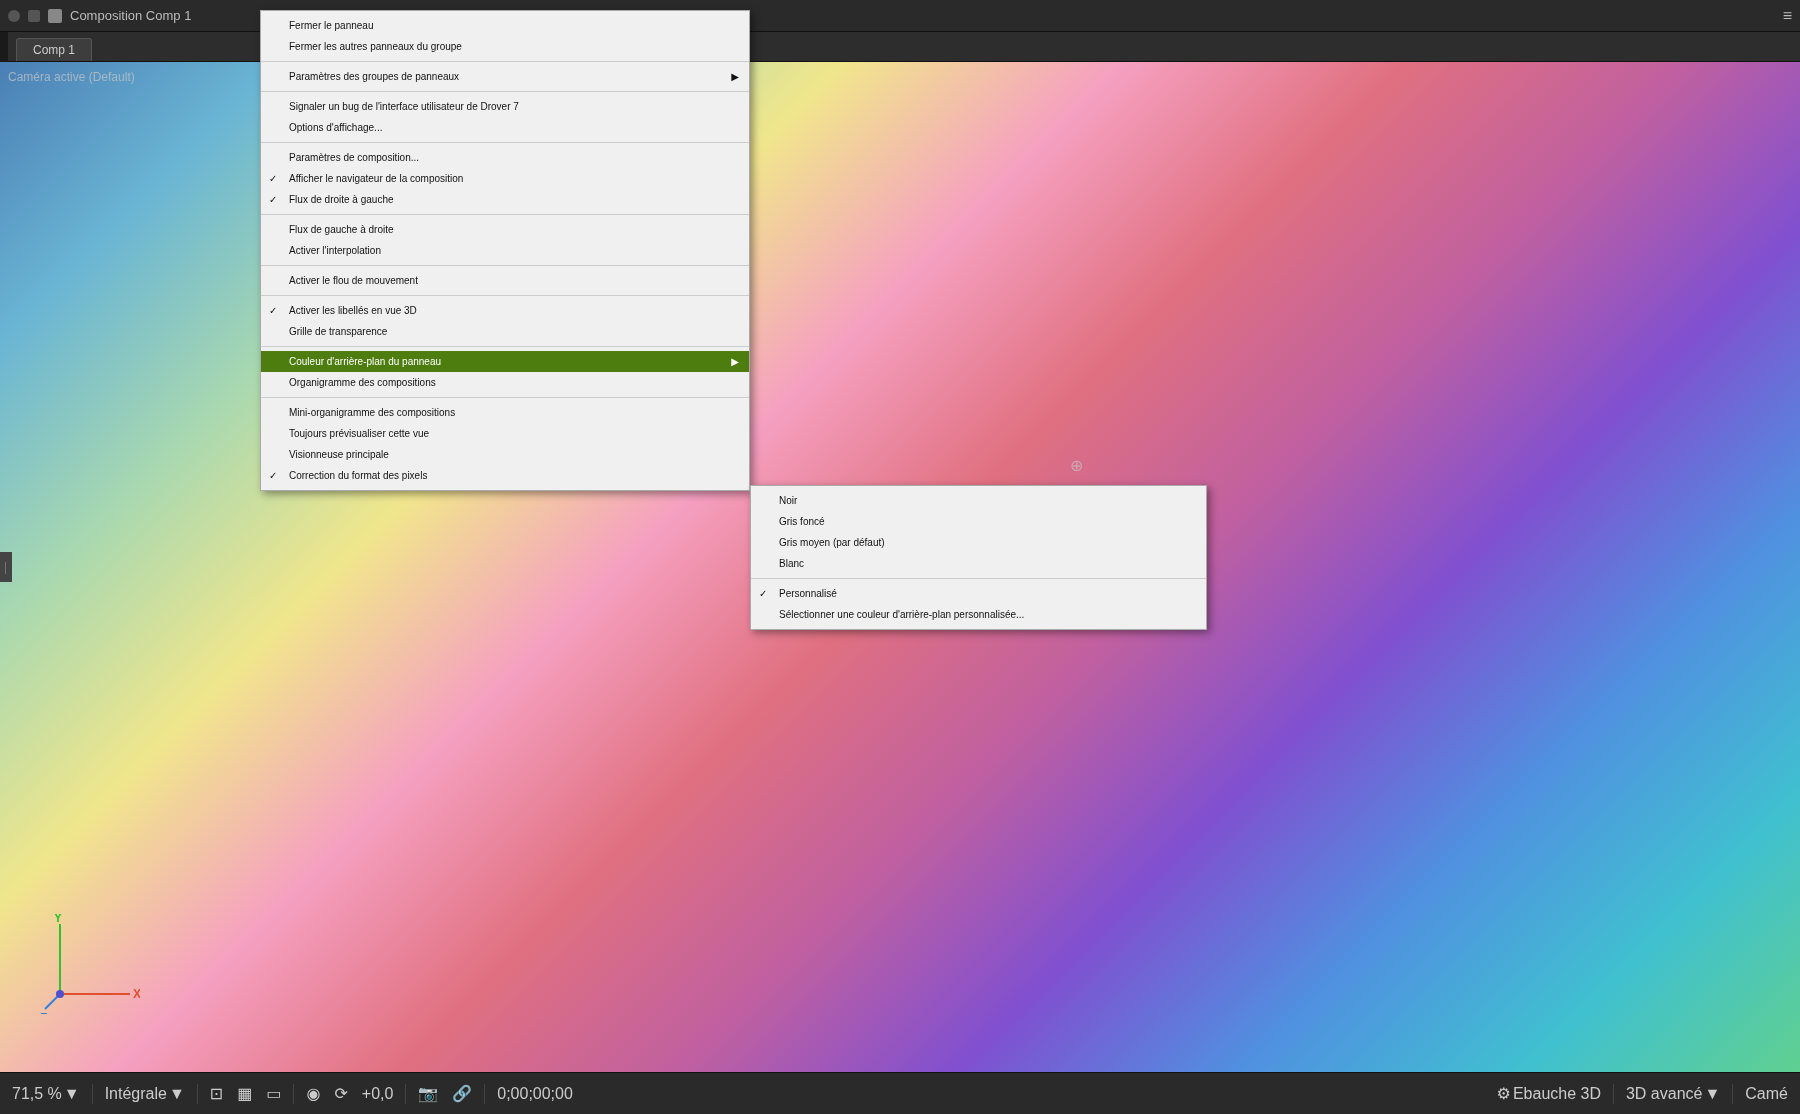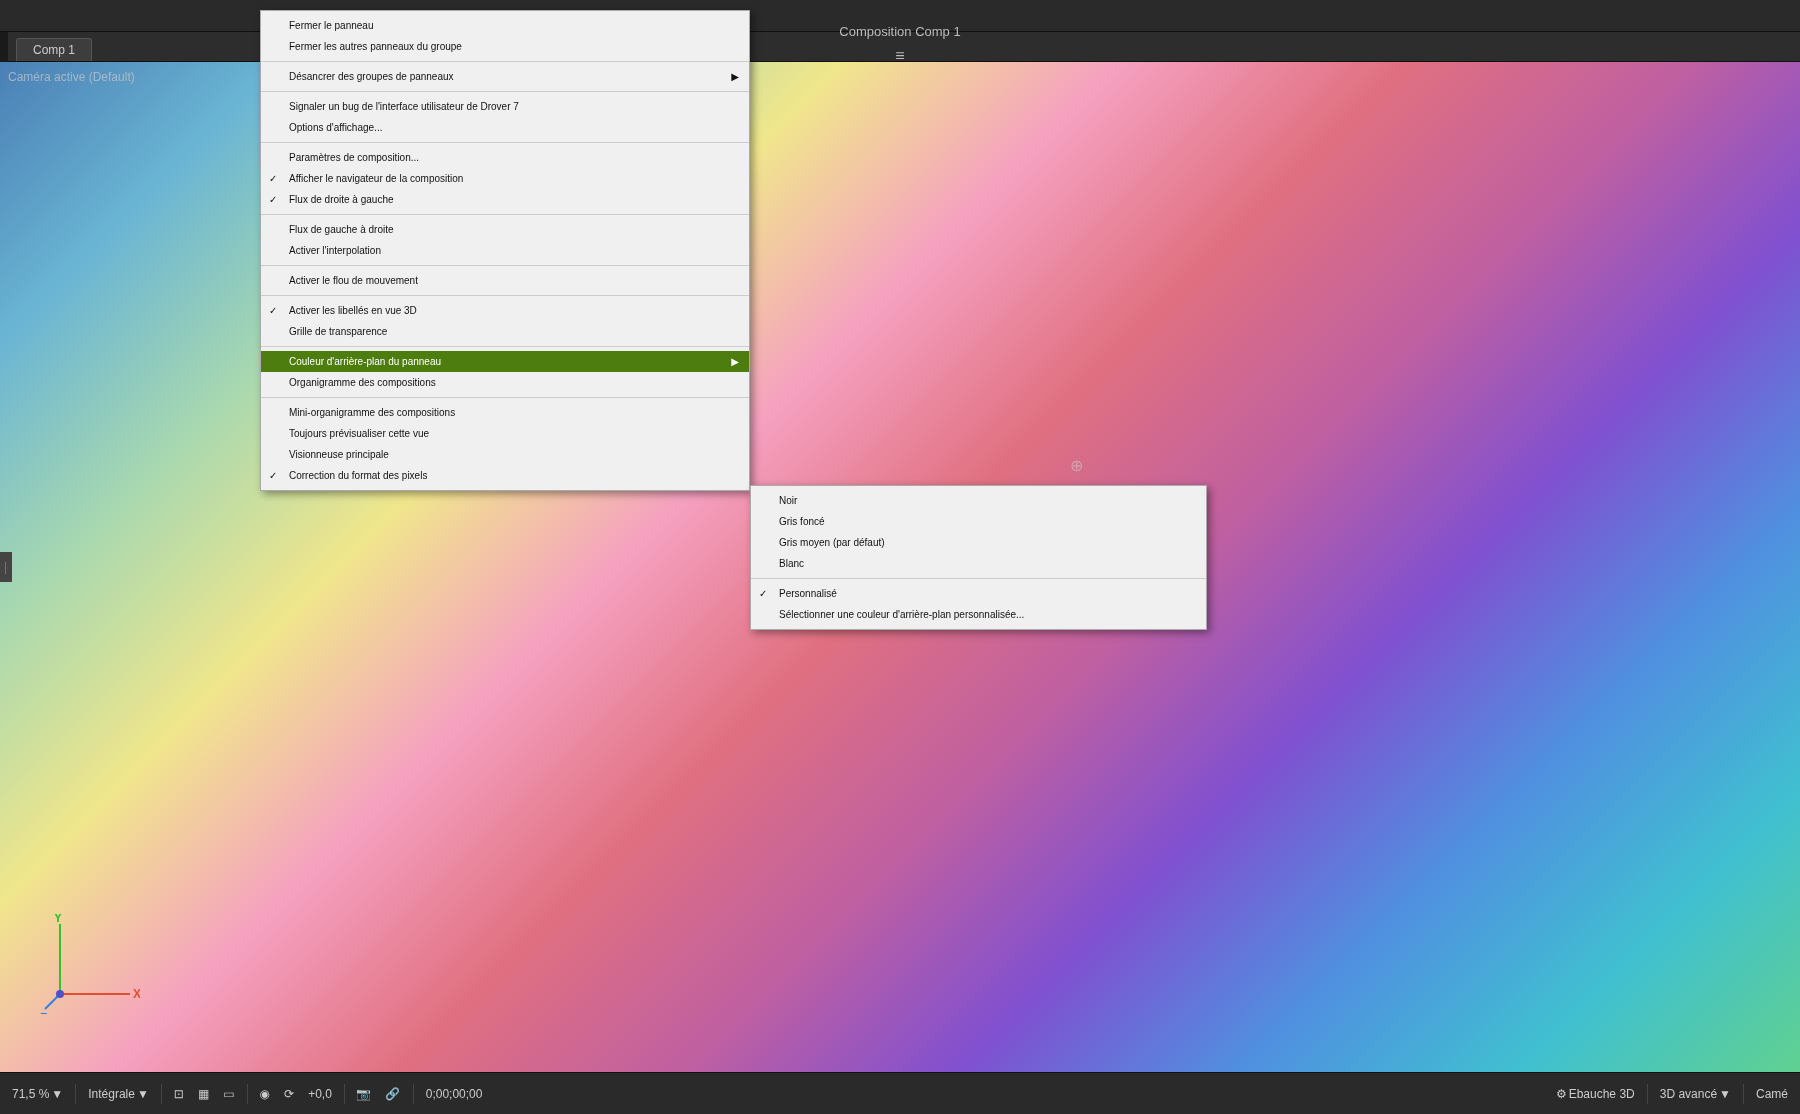--- a/index.html
+++ b/index.html
@@ -16,21 +16,20 @@
 
     
     .title-bar {
       height: 32px;
       background: #2a2a2a;
       display: flex;
       align-items: center;
       padding: 0 8px;
       gap: 8px;
       border-bottom: 1px solid #111;
-      flex-direction: column;
     }
     .title-bar-close { width: 12px; height: 12px; background: #555; border-radius: 50%; cursor: pointer; }
     .title-bar-min { width: 12px; height: 12px; background: #555; border-radius: 2px; cursor: pointer; }
     .title-bar-icon { width: 14px; height: 14px; background: #888; border-radius: 2px; }
     .title-bar-title { color: #bbb; font-size: 13px; flex: 1; }
     .title-bar-menu { color: #bbb; font-size: 16px; cursor: pointer; }
 
     
     .tab-bar {
       height: 30px;
@@ -105,21 +104,21 @@
       height: 42px;
       background: #2a2a2a;
       border-top: 1px solid #111;
       display: flex;
       align-items: center;
       padding: 0 8px;
       gap: 6px;
     }
     .bottom-bar-item {
       color: #ccc;
-      font-size: 12px;
+      font-size: 16px;
       cursor: pointer;
       display: flex;
       align-items: center;
       gap: 2px;
       padding: 2px 4px;
     }
     .bottom-bar-separator {
       width: 1px;
       height: 20px;
       background: #444;
@@ -300,21 +299,21 @@
   <div class="bottom-bar-separator"></div>
   <div class="bottom-bar-item">
     <span>Camé</span>
   </div>
 </div>
 
 <div class="context-menu" id="primary-menu">
     <div class="menu-item">Fermer le panneau</div>
     <div class="menu-item">Fermer les autres panneaux du groupe</div>
     <div class="menu-separator"></div>
-    <div class="menu-item has-submenu">Désancrer des groupes de panneaux</div>
+    <div class="menu-item has-submenu">Paramètres des groupes de panneaux</div>
     <div class="menu-separator"></div>
     <div class="menu-item">Signaler un bug de l'interface utilisateur de Drover 7</div>
     <div class="menu-item">Options d'affichage...</div>
     <div class="menu-separator"></div>
     <div class="menu-item">Paramètres de composition...</div>
     <div class="menu-item checked">Afficher le navigateur de la composition</div>
     <div class="menu-item checked">Flux de droite à gauche</div>
     <div class="menu-separator"></div>
     <div class="menu-item">Flux de gauche à droite</div>
     <div class="menu-item">Activer l'interpolation</div>

